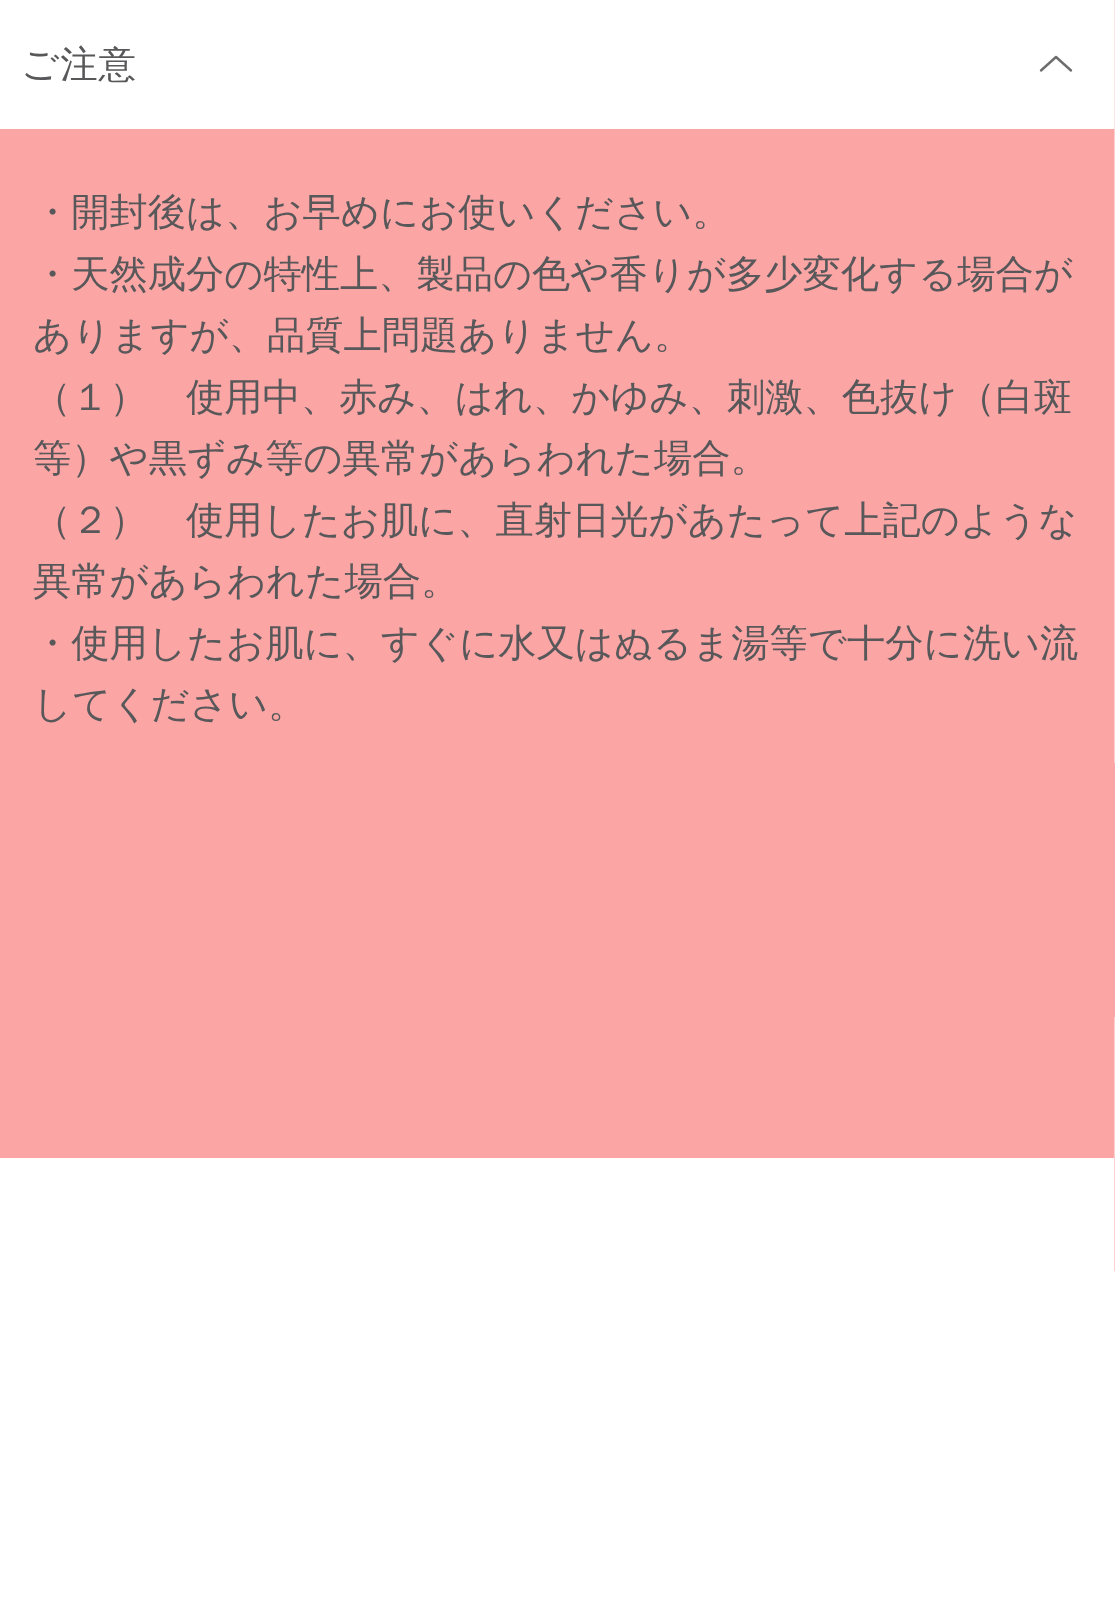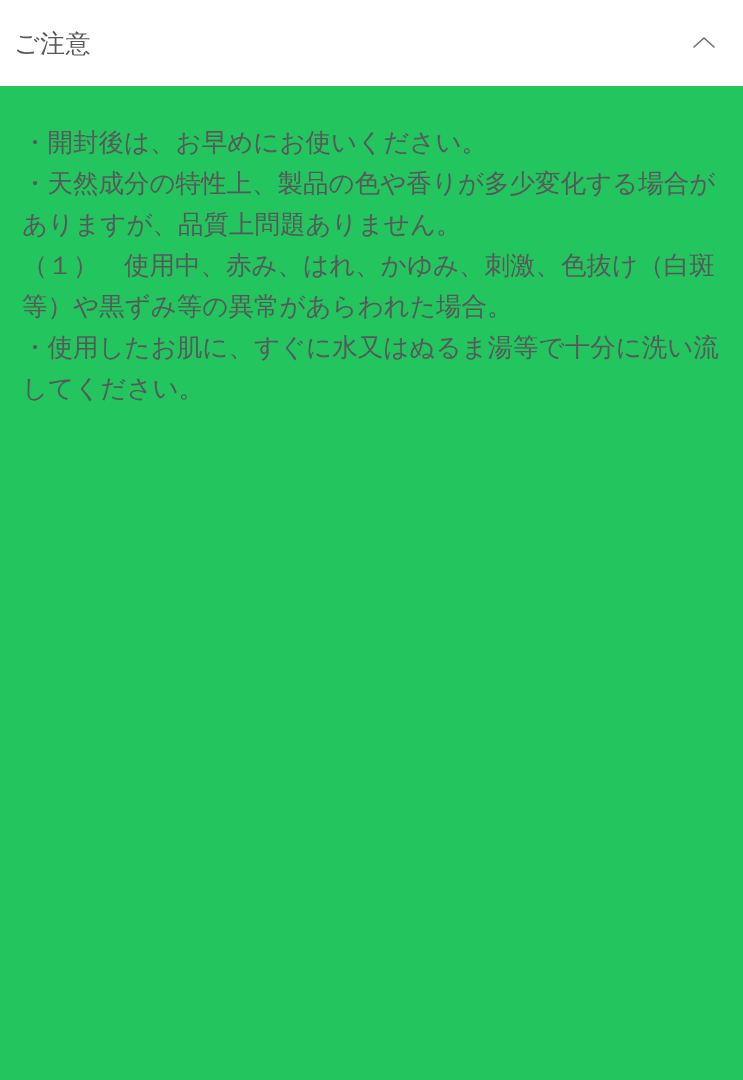--- a/index.html
+++ b/index.html
@@ -10,21 +10,21 @@
     width: 743px;
     height: 1080px;
     background: #ffffff;
     font-family: "Liberation Sans", "DejaVu Sans", sans-serif;
     color: #4a4a4a;
     overflow: hidden;
   }
 
   .panel {
     width: 743px;
-    height: 1080px;
+    height: 772px;
     display: flex;
     flex-direction: column;
     background: #ffffff;
   }
 
   
   .accordion-header {
     height: 86px;
     min-height: 86px;
     background: #ffffff;
@@ -49,21 +49,21 @@
     position: relative;
     flex: 0 0 auto;
   }
   .chevron-up-icon svg {
     display: block;
   }
 
   
   .accordion-body {
     flex: 1 1 auto;
-    background: #22c55e;
+    background: #fca5a5;
     padding: 36px 10px 0 22px;
     box-sizing: border-box;
     overflow: hidden;
   }
 
   .notice-list {
     margin: 0;
     padding: 0;
     list-style: none;
   }
@@ -92,17 +92,18 @@
         <polyline points="5,19 15,10 25,19" fill="none" stroke="#6d6d6d" stroke-width="1.6" stroke-linecap="round" stroke-linejoin="round"></polyline>
       </svg>
     </div>
   </div>
 
   <div class="accordion-body">
     <ul class="notice-list">
       <li class="notice-item">・開封後は、お早めにお使いください。</li>
       <li class="notice-item">・天然成分の特性上、製品の色や香りが多少変化する場合がありますが、品質上問題ありません。</li>
       <li class="notice-item">（１）　使用中、赤み、はれ、かゆみ、刺激、色抜け（白斑等）や黒ずみ等の異常があらわれた場合。</li>
+      <li class="notice-item">（２）　使用したお肌に、直射日光があたって上記のような異常があらわれた場合。</li>
       <li class="notice-item">・使用したお肌に、すぐに水又はぬるま湯等で十分に洗い流してください。</li>
     </ul>
   </div>
 
 </div>
 
 </body></html>

